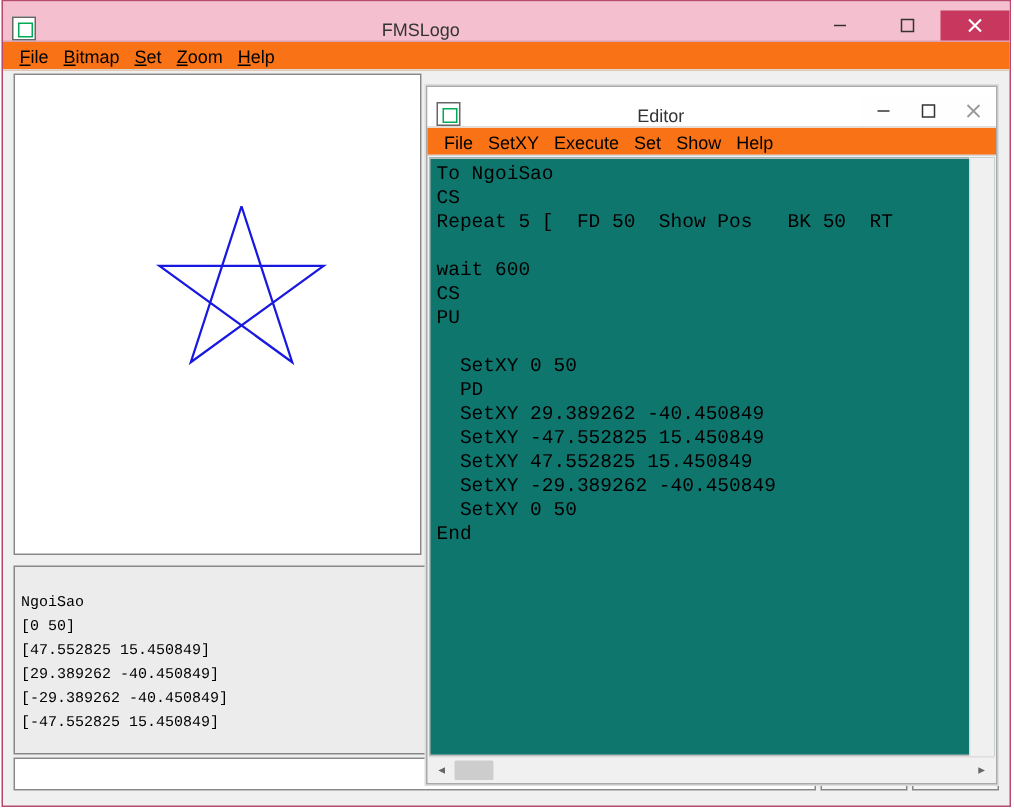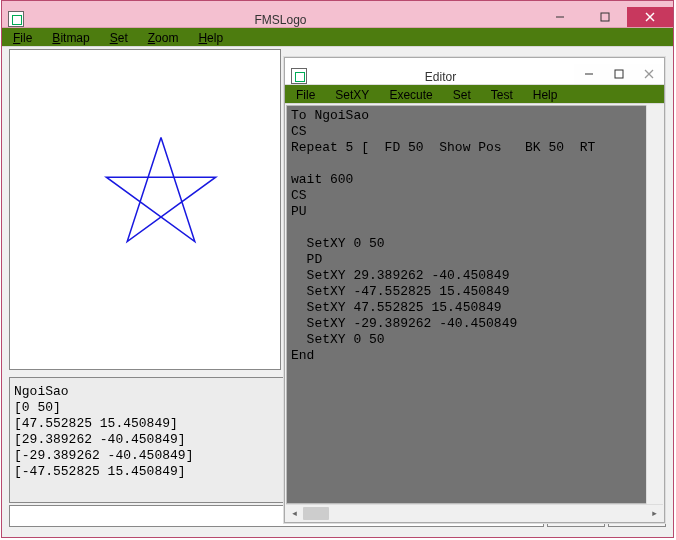--- a/index.html
+++ b/index.html
@@ -45,25 +45,25 @@
     width: 45px; height: 20px;
     display: flex; align-items: center; justify-content: center;
     font-size: 11px; color: #333;
   }
   .win-btn.close { background: #c8385e; color: #fff; width: 46px; }
   .win-btn.disabled { color: #999; }
   .menubar {
     height: 19px;
     display: flex;
     align-items: center;
-    gap: 10px;
+    gap: 0;
     padding: 2px 6px 0 6px;
     font-size: 12px;
     border-bottom: 1px solid #d8d8d8;
-    background: #4d7c0f;
+    background: #f97316;
   }
   .menuitem { padding: 1px 5px; }
   .menuitem .ul { text-decoration: underline; }
 
   
   .client {
     position: absolute;
     left: 7px; top: 48px; right: 7px; bottom: 8px;
   }
   .canvas-panel {
@@ -78,23 +78,23 @@
     position: absolute; left: 0; top: 322px;
     width: 272px; height: 6px; background: #f0f0f0;
     cursor: row-resize;
   }
   .log-panel {
     position: absolute;
     left: 0; top: 328px;
     width: 328px; height: 126px;
     border: 1px solid #888;
     background: #ececec;
-    padding: 6px 4px;
+    padding: 17px 4px;
     font-family: "Courier New", monospace;
-    font-size: 13px;
+    font-size: 10px;
     line-height: 16px;
     white-space: pre;
     overflow: hidden;
     text-align: left;
   }
   .cmd-row {
     position: absolute;
     left: 0; top: 456px; width: 657px; height: 24px;
     display: flex;
   }
@@ -119,21 +119,21 @@
     background: #f0f0f0;
     box-shadow: 0 0 0 1px #ddd;
   }
   .editor-window .titlebar { height: 27px; }
   .editor-window .win-controls { margin-right: 0; }
   .editor-window .win-btn { width: 30px; height: 20px; background: #fefefe; }
   .editor-body {
     position: absolute;
     left: 1px; right: 1px; top: 47px; bottom: 18px;
     border: 1px solid #bbb;
-    background: #737373;
+    background: #0f766e;
     font-family: "Courier New", monospace;
     font-size: 13px; line-height: 16px;
     padding: 2px 4px;
     white-space: pre;
     overflow: hidden;
     text-align: left;
   }
   .scroll-v {
     position: absolute; right: 1px; top: 47px; bottom: 18px; width: 17px;
     background: #f0f0f0; border-left: 1px solid #ddd;
@@ -230,21 +230,21 @@
             <line x1="9" y1="1" x2="1" y2="9" stroke="#999" stroke-width="1.2"></line>
           </svg>
       </div>
     </div>
   </div>
   <div class="menubar">
     <span class="menuitem">File</span>
     <span class="menuitem">SetXY</span>
     <span class="menuitem">Execute</span>
     <span class="menuitem">Set</span>
-    <span class="menuitem">Test</span>
+    <span class="menuitem">Show</span>
     <span class="menuitem">Help</span>
   </div>
   <div class="editor-body" id="editor-body">To NgoiSao
 CS
 Repeat 5 [  FD 50  Show Pos   BK 50  RT
 
 wait 600
 CS
 PU
 

